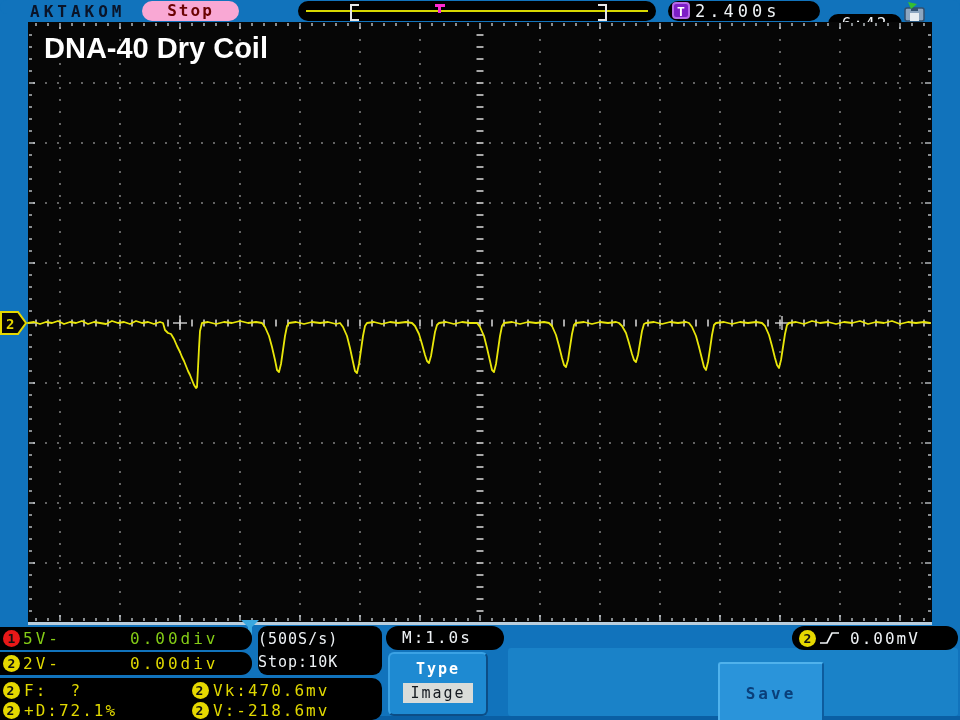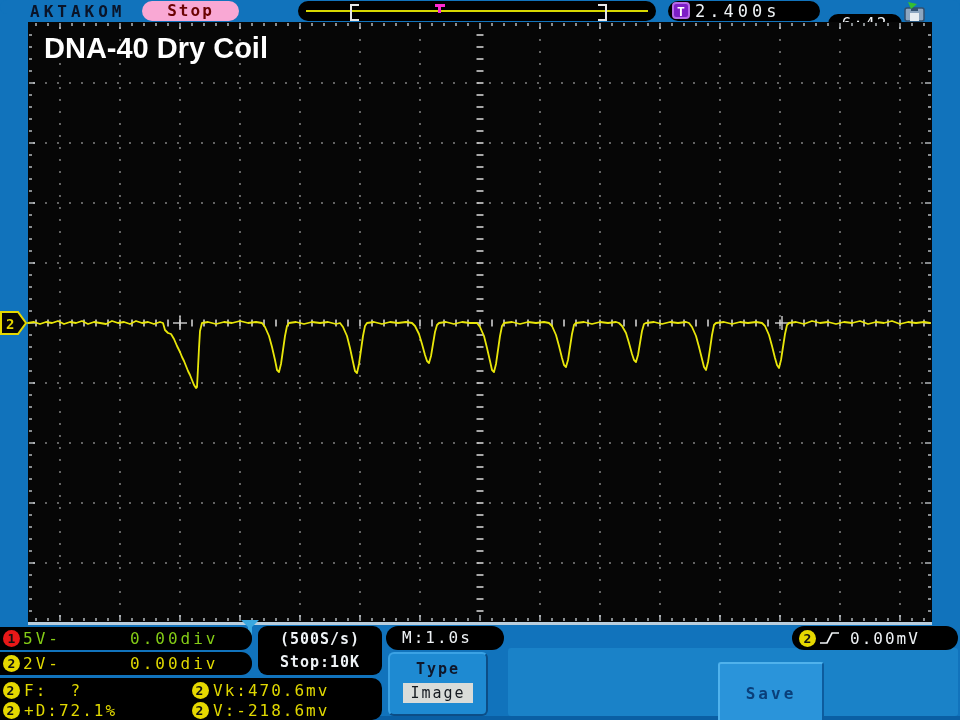--- a/index.html
+++ b/index.html
@@ -38,38 +38,38 @@
   .chnum.red{background:#e81818;}
   .chnum.yel{background:#e6d800;}
   .ch-pill{left:0;width:252px;height:23px;background:#000;border-radius:0 11px 11px 0;
            display:flex;align-items:center;}
   .ch-pill .chnum{margin-left:3px;}
   .ch-pill .scale{margin-left:3px;font-size:16px;letter-spacing:3px;}
   .ch-pill .offset{position:absolute;left:130px;font-size:16px;letter-spacing:3px;}
   .red-txt{color:#84cc16;}
   .yel-txt{color:#e0d800;}
   .acq-pill{left:258px;top:626px;width:124px;height:49px;background:#000;border-radius:9px;
-            color:#eef2f5;font-size:15px;letter-spacing:1px;text-align:center;
-            display:flex;flex-direction:column;justify-content:space-evenly;font-weight:bold;}
+            color:#eef2f5;font-size:15px;letter-spacing:1px;
+            display:flex;flex-direction:column;justify-content:space-evenly;}
   .tb-pill{left:386px;top:626px;width:118px;height:24px;background:#000;border-radius:12px;
            color:#eef2f5;font-size:16px;letter-spacing:2px;line-height:24px;padding-left:16px;box-sizing:border-box;}
   .trg-pill{left:792px;top:626px;width:166px;height:24px;background:#000;border-radius:12px;
             display:flex;align-items:center;color:#eef2f5;}
   .trg-pill .chnum{margin-left:7px;}
   .trg-pill .lvl{font-size:16px;letter-spacing:2px;margin-left:9px;}
   .meas-pill{left:0;top:678px;width:382px;height:42px;background:#000;border-radius:0 10px 10px 0;}
   .meas-cell{position:absolute;display:flex;align-items:center;color:#e0d800;
              font-size:16px;letter-spacing:2px;white-space:pre;}
   .meas-cell .chnum{margin-right:4px;}
   
   .menu-backdrop{left:508px;top:648px;width:450px;height:68px;background:#1a82c8;border-radius:3px;}
   .type-panel{left:388px;top:652px;width:100px;height:64px;background:#1e8ad2;
               border:2px solid;border-color:#3ba2e4 #0c4d86 #0c4d86 #3ba2e4;border-radius:6px;
               box-sizing:border-box;text-align:center;}
-  .type-label{margin-top:6px;font-size:15px;font-weight:bold;color:#0f172a;letter-spacing:2px;}
+  .type-label{margin-top:6px;font-size:15px;font-weight:bold;color:#ffffff;letter-spacing:2px;}
   .type-value{display:inline-block;margin-top:5px;padding:1px 7px;background:#d9dcd9;color:#14191f;
               font-size:15px;letter-spacing:2px;}
   .save-btn{left:718px;top:662px;width:106px;height:66px;background:#2a94da;
             border:2px solid;border-color:#50b2ec #0d5c9e #0d5c9e #50b2ec;border-radius:3px;
             box-sizing:border-box;color:#0a3f7a;font-size:16px;font-weight:bold;letter-spacing:3px;
             text-align:center;line-height:60px;}
   .bottom-strip{left:0;top:716px;width:960px;height:4px;background:#0a5fa4;}
 </style>
 </head>
 <body>

